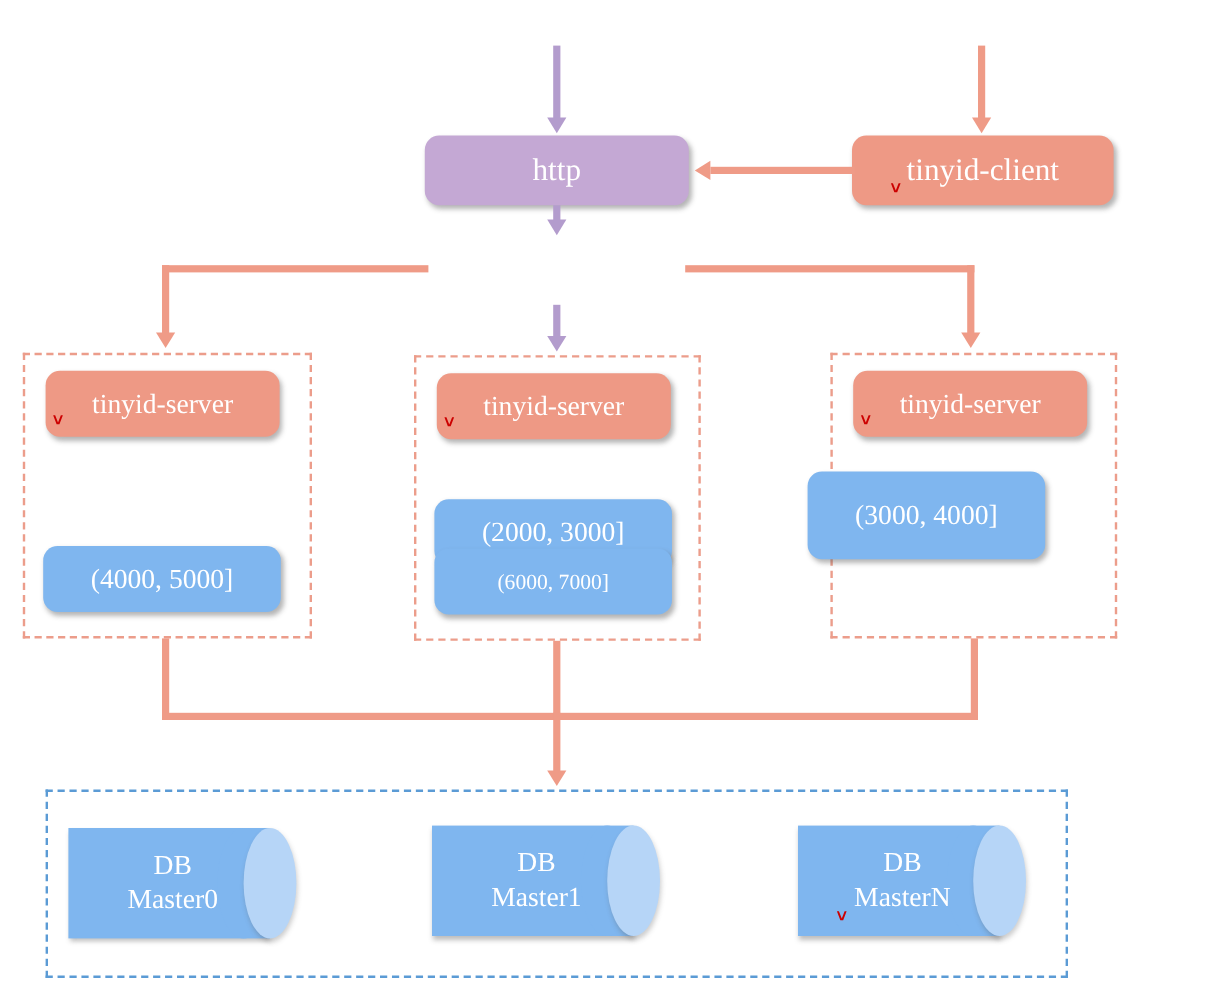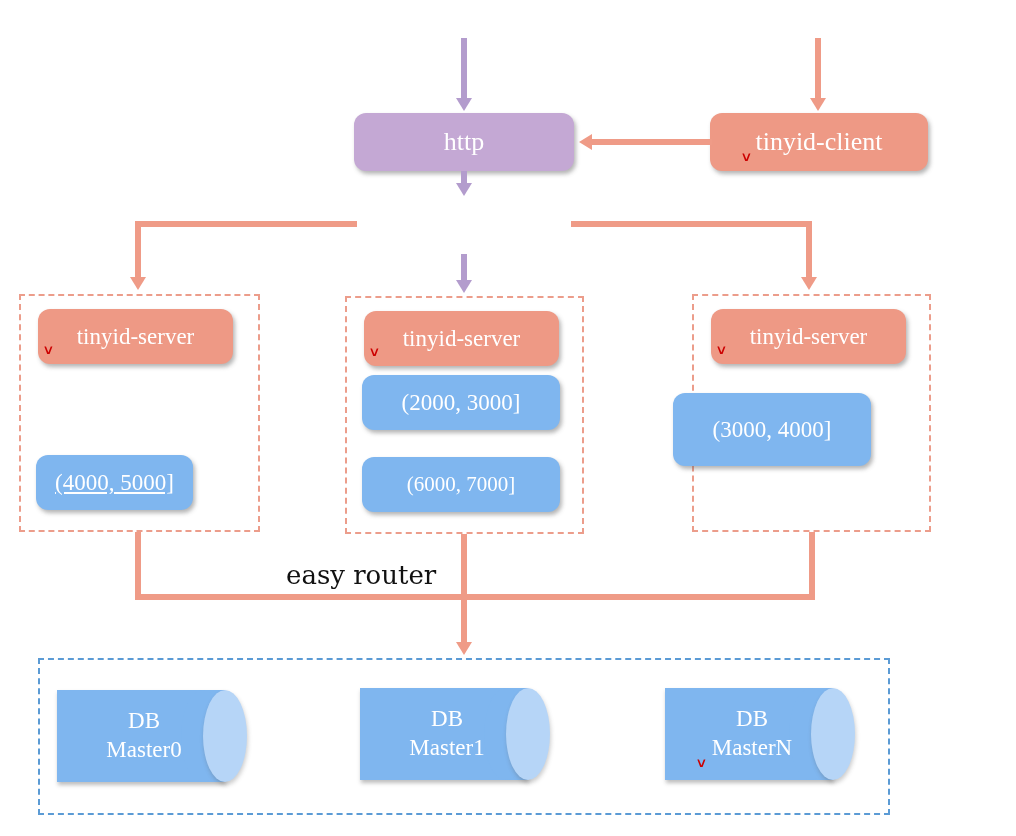--- a/index.html
+++ b/index.html
@@ -130,52 +130,51 @@
   <div class="arrowhead down" style="left:801px;top:277px;"></div>
 
   <div class="ln v purple" style="left:461px;top:254px;height:28px;"></div>
   <div class="arrowhead down purple" style="left:456px;top:280px;"></div>
 
   <div class="group-box" style="left:19px;top:294px;width:241px;height:238px;"></div>
   <div class="node salmon" style="left:38px;top:309px;width:195px;height:55px;font-size:23px;">
     <span>tinyid-server</span>
   </div>
   <span class="spell" style="left:44px;top:343px;">˅</span>
-  <div class="node blue" style="left:36px;top:455px;width:157px;height:55px;font-size:23px;text-decoration:underline;">
+  <div class="node blue" style="left:36px;top:455px;width:198px;height:55px;font-size:23px;">
     <span>(4000, 5000]</span>
   </div>
 
   <div class="group-box" style="left:345px;top:296px;width:239px;height:238px;"></div>
   <div class="node salmon" style="left:364px;top:311px;width:195px;height:55px;font-size:23px;">
     <span>tinyid-server</span>
   </div>
   <span class="spell" style="left:370px;top:345px;">˅</span>
-  <div class="node blue" style="left:362px;top:375px;width:198px;height:55px;font-size:23px;justify-content:center;">
+  <div class="node blue" style="left:362px;top:416px;width:198px;height:55px;font-size:23px;justify-content:center;">
     <span>(2000, 3000]</span>
   </div>
-  <div class="node blue" style="left:362px;top:457px;width:198px;height:55px;font-size:21px;">
+  <div class="node blue" style="left:362px;top:457px;width:198px;height:55px;font-size:18px;">
     <span>(6000, 7000]</span>
   </div>
 
   <div class="group-box" style="left:692px;top:294px;width:239px;height:238px;"></div>
   <div class="node salmon" style="left:711px;top:309px;width:195px;height:55px;font-size:23px;">
     <span>tinyid-server</span>
   </div>
   <span class="spell" style="left:717px;top:343px;">˅</span>
   <div class="node blue" style="left:673px;top:393px;width:198px;height:73px;font-size:23px;">
     <span>(3000, 4000]</span>
   </div>
 
   <div class="ln v" style="left:135px;top:532px;height:68px;"></div>
   <div class="ln v" style="left:809px;top:532px;height:68px;"></div>
   <div class="ln v" style="left:461px;top:534px;height:66px;"></div>
 
   <div class="ln h" style="left:135px;top:594px;width:680px;"></div>
 
-  <span class="free-label" style="left:286px;top:560px;font-size:26px;">easy router</span>
 
   <div class="ln v" style="left:461px;top:594px;height:50px;"></div>
   <div class="arrowhead down" style="left:456px;top:642px;"></div>
 
   <div class="db-box" style="left:38px;top:658px;width:852px;height:157px;"></div>
 
   <div class="cyl" style="left:57px;top:690px;width:190px;height:92px;">
     <div class="body"></div>
     <div class="cap-inner"></div>
     <div class="cap"></div>

